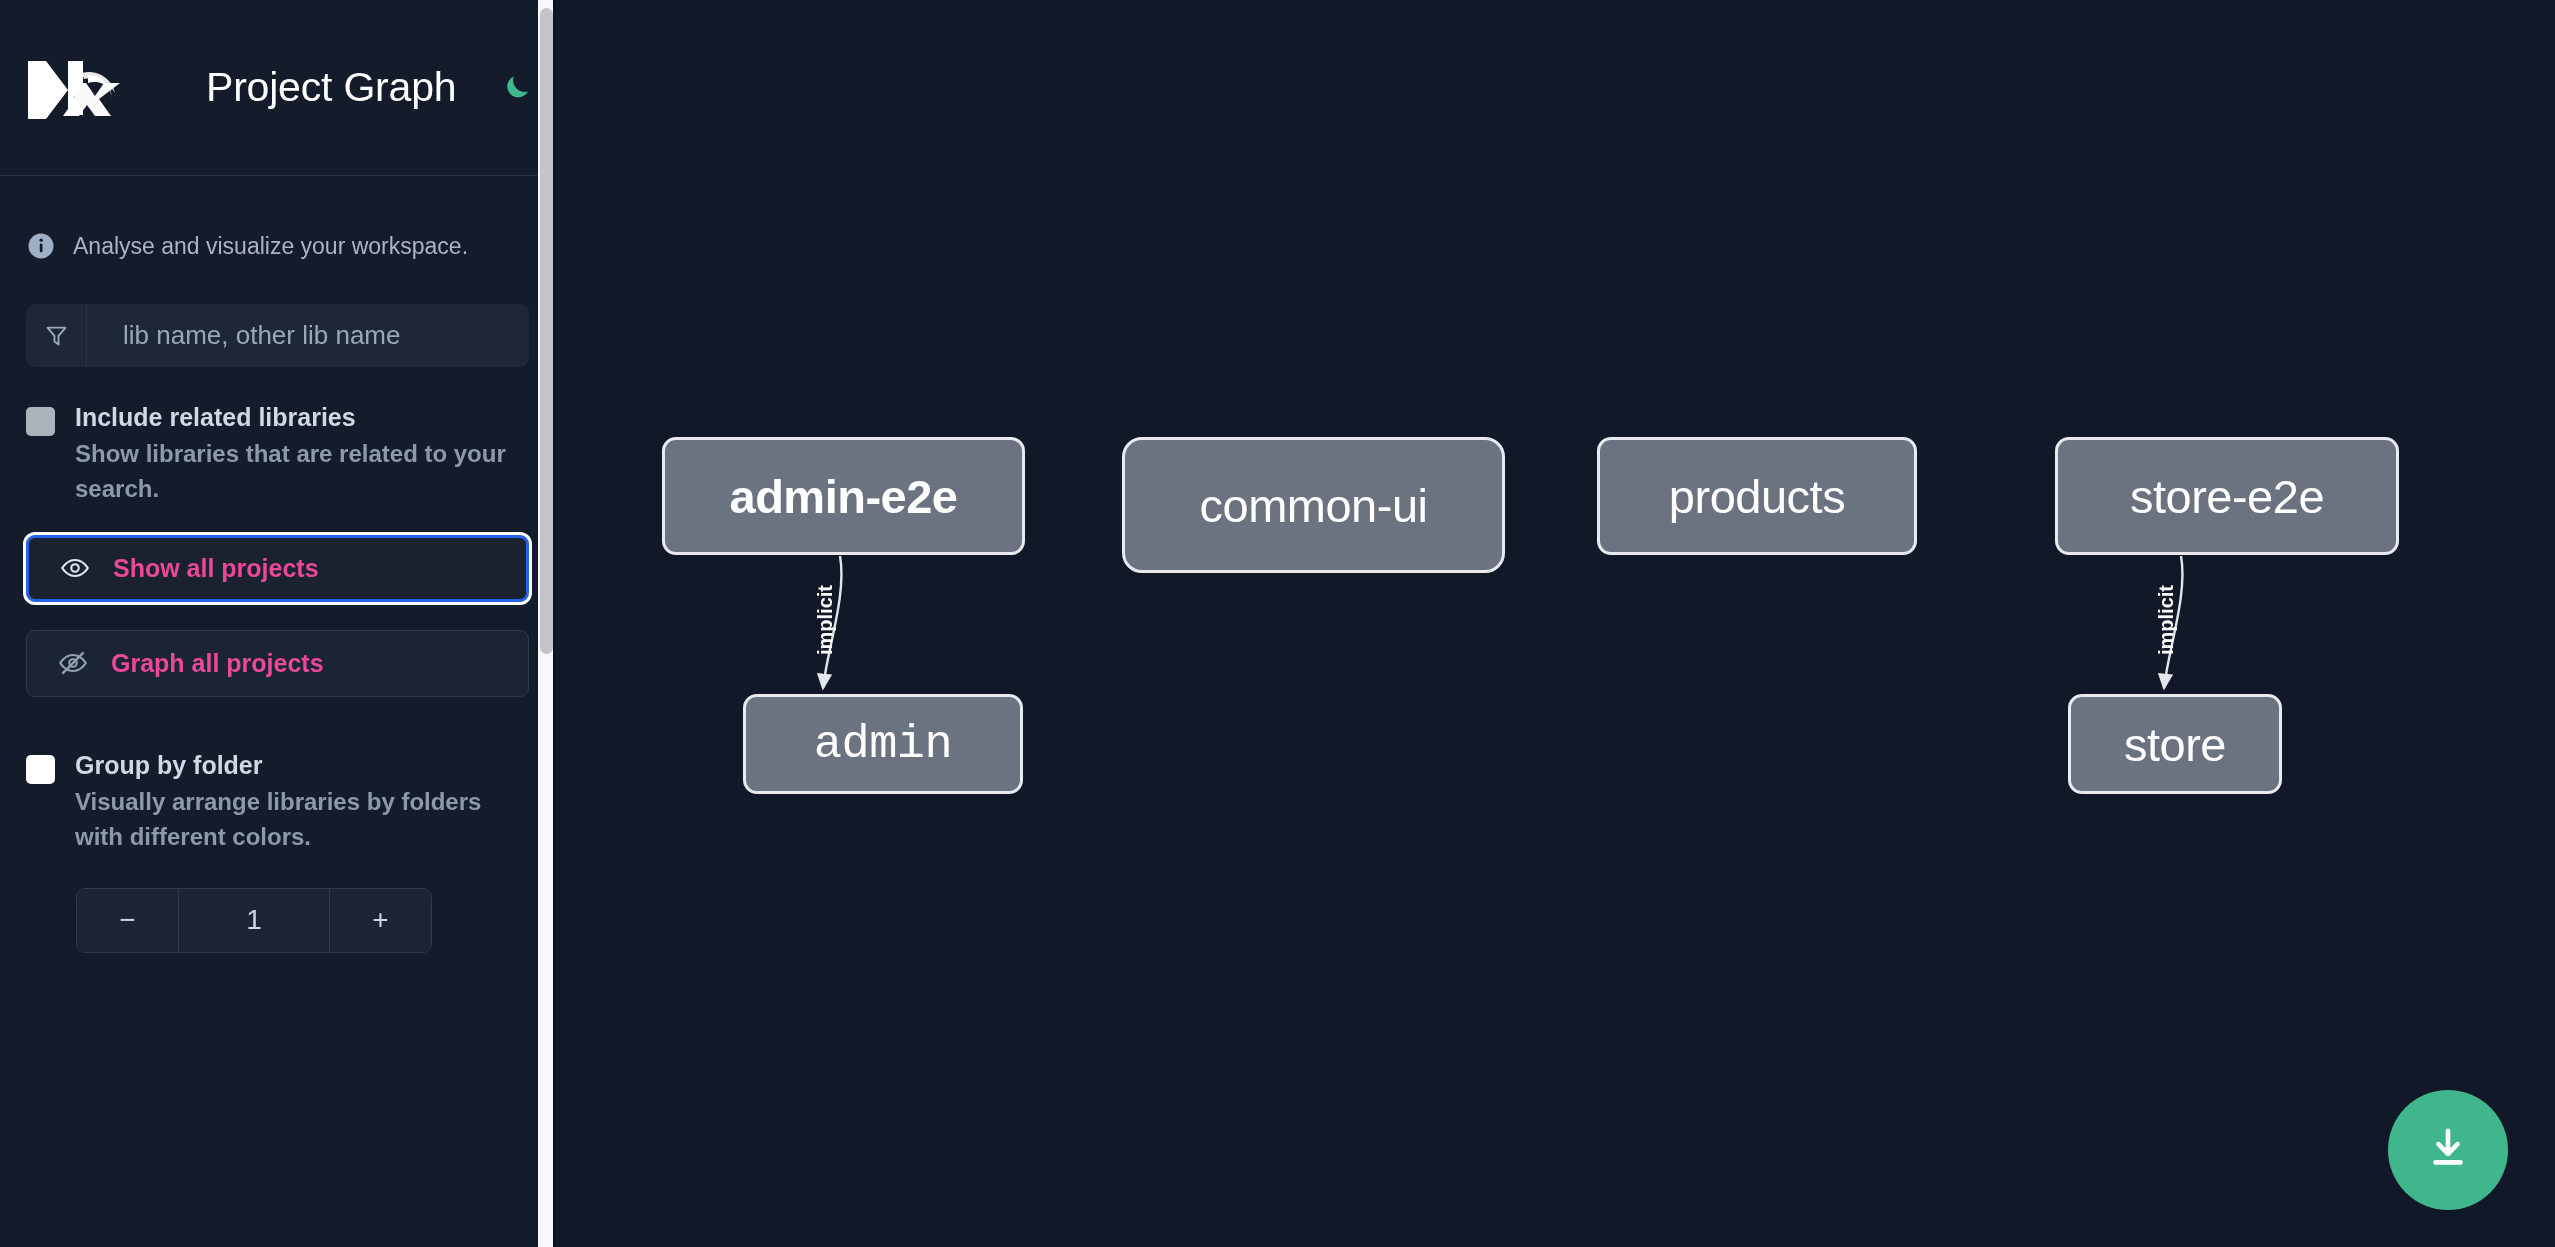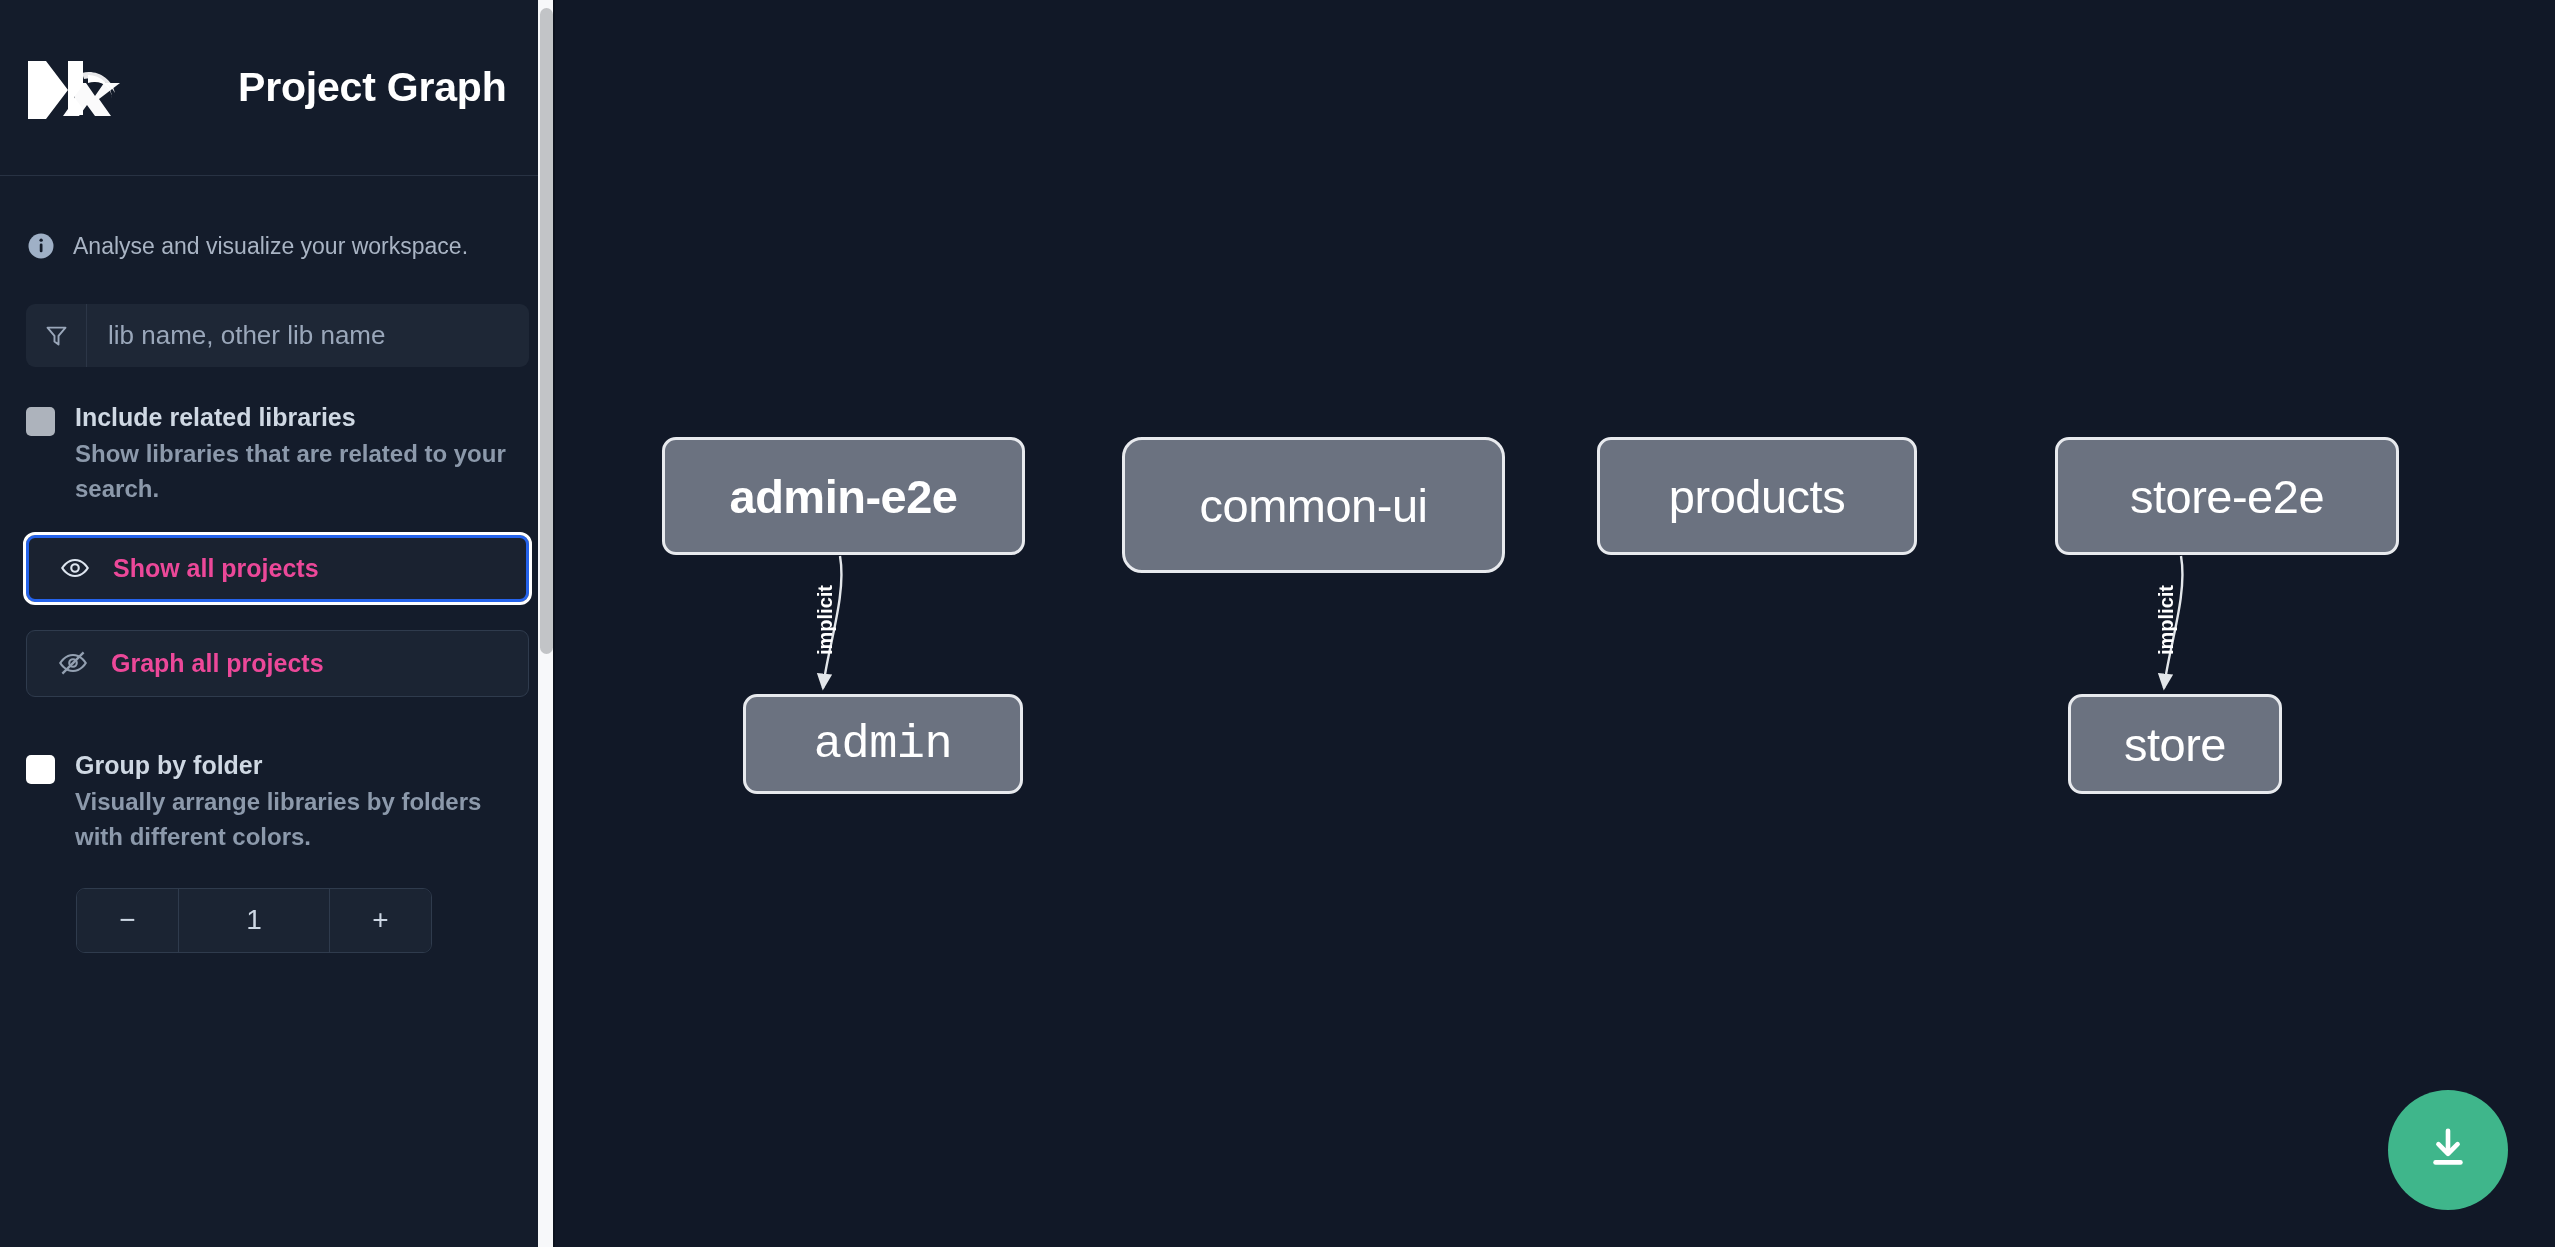--- a/index.html
+++ b/index.html
@@ -20,24 +20,24 @@
     overflow: hidden;
   }
   .sb-header {
     height: 176px;
     display: flex; align-items: center;
     padding-left: 26px;
     border-bottom: 1px solid #283243;
   }
   .nx-logo { width: 98px; height: 62px; flex: 0 0 98px; }
   .app-title {
-    margin-left: 114px;
+    margin-left: 82px;
     color: #ffffff;
     font-size: 41px;
-    font-weight: 700;
+    font-weight: 400;
     letter-spacing: -0.2px;
     white-space: nowrap;
   }
   .theme-toggle {
     margin-left: 38px;
     width: 48px; height: 48px;
     display: flex; align-items: center; justify-content: center;
     cursor: pointer;
   }
 
@@ -51,20 +51,21 @@
   .info-icon { width: 30px; height: 30px; flex: 0 0 30px; margin-right: 17px; }
   .tagline-text { color: #a9b4c4; font-size: 23px; white-space: nowrap; }
 
   .search-wrap {
     display: flex; align-items: flex-end;
     height: 63px;
     background: #1e2736;
     border-radius: 9px;
     margin-top: 28px;
     overflow: hidden;
+    gap: 15px;
   }
   .search-icon-box {
     width: 61px; height: 63px;
     display: flex; align-items: center; justify-content: center;
     border-right: 1px solid #2c3647;
     flex: 0 0 61px;
   }
   .search-input {
     flex: 1; height: 63px;
     background: transparent;

